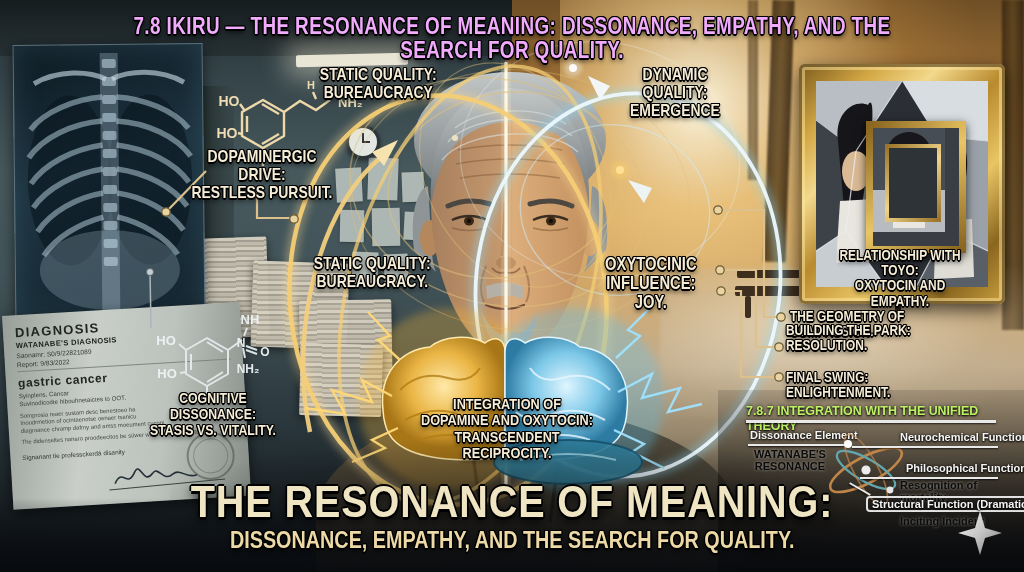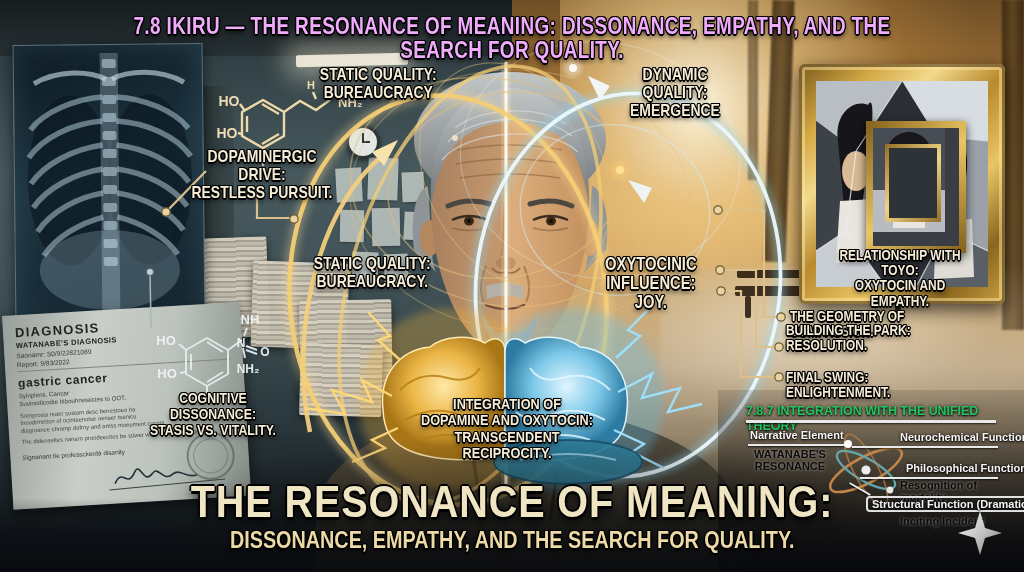--- a/index.html
+++ b/index.html
@@ -61,21 +61,21 @@
   
   .lbl{position:absolute;font-weight:bold;color:#f6edd7;line-height:1.05;text-align:center;white-space:pre-line;
     text-shadow:-1.5px 0 #000,1.5px 0 #000,0 -1.5px #000,0 1.5px #000,-1px -1px #000,1px 1px #000,1px -1px #000,-1px 1px #000,0 3px 6px rgba(0,0,0,.85);}
   .cond{display:inline-block;transform:scaleX(.82);transform-origin:center;}
   .cond-l{display:inline-block;transform:scaleX(.82);transform-origin:left center;}
   .top-title{left:0;top:14px;width:1024px;font-size:23px;letter-spacing:.5px;color:#f0abfc;}
   .foot-main{left:0;top:478px;width:1024px;font-size:45px;letter-spacing:1px;color:#efe5c2;
     text-shadow:-2px 0 #000,2px 0 #000,0 -2px #000,0 2.5px #000,-1.5px -1.5px #000,1.5px 1.5px #000,0 5px 10px rgba(0,0,0,.9);}
   .foot-sub{left:0;top:528px;width:1024px;font-size:23px;color:#ecd9a6;}
   
-  .leg-title{left:746px;top:403px;width:256px;font-size:13.5px;font-weight:bold;color:#22c55e;text-align:left;
+  .leg-title{left:746px;top:403px;width:256px;font-size:13.5px;font-weight:bold;color:#bef264;text-align:left;
     text-shadow:0 1px 2px #000,0 0 4px rgba(0,0,0,.8);}
   .leg-line{position:absolute;background:#e9e9e9;box-shadow:0 1px 2px rgba(0,0,0,.7);}
   .leg-h{position:absolute;font-size:11px;font-weight:bold;color:#f4f4f4;white-space:nowrap;
     text-shadow:0 1px 2px #000,0 0 3px rgba(0,0,0,.9);}
   .leg-v{position:absolute;font-size:11px;font-weight:bold;color:#0c0c0c;white-space:pre-line;
     text-shadow:0 0 3px rgba(230,230,225,.55);}
   .capsule{border:2px solid #e2e2e2;border-radius:4px;padding:0 4px;background:rgba(20,20,20,.25);}
   svg text{font-family:"Liberation Sans",sans-serif;}
 </style>
 </head>
@@ -453,21 +453,21 @@
   <div class="lbl" style="left:786px;top:370px;width:230px;font-size:14.5px;text-align:left;"><span class="cond-l">FINAL SWING: ENLIGHTENMENT.</span></div>
   <div class="lbl" style="left:118px;top:390px;width:190px;font-size:15px;"><span class="cond">COGNITIVE DISSONANCE:
 STASIS VS. VITALITY.</span></div>
   <div class="lbl" style="left:392px;top:396px;width:230px;font-size:15.5px;"><span class="cond">INTEGRATION OF
 DOPAMINE AND OXYTOCIN:
 TRANSCENDENT RECIPROCITY.</span></div>
 
   <div class="leg-title abs"><span class="cond-l" style="transform:scaleX(.92);">7.8.7 INTEGRATION WITH THE UNIFIED THEORY</span></div>
   <div class="leg-line" style="left:746px;top:420px;width:250px;height:2.5px;"></div>
 
-  <div class="leg-h" style="left:750px;top:429px;">Narrative Element</div>
+  <div class="leg-h" style="left:750px;top:429px;">Dissonance Element</div>
   <div class="leg-line" style="left:748px;top:444px;width:99px;height:2px;"></div>
   <div class="leg-v" style="left:752px;top:448px;width:76px;text-align:center;">WATANABE'S
 RESONANCE</div>
 
   <svg class="abs" style="left:820px;top:430px;" width="92" height="82" viewBox="0 0 92 82">
     <ellipse cx="46" cy="40" rx="40" ry="13" fill="none" stroke="#c08548" stroke-width="2.6" transform="rotate(-28 46 40)"></ellipse>
     <ellipse cx="46" cy="40" rx="33" ry="11" fill="none" stroke="#62a7ae" stroke-width="2.2" transform="rotate(30 46 40)"></ellipse>
     <ellipse cx="46" cy="40" rx="40" ry="12" fill="none" stroke="#c08548" stroke-width="1.6" opacity=".7" transform="rotate(62 46 40)"></ellipse>
     <circle cx="46" cy="40" r="4.6" fill="#ececec"></circle>
     <circle cx="28" cy="14" r="4" fill="#fff"></circle>

